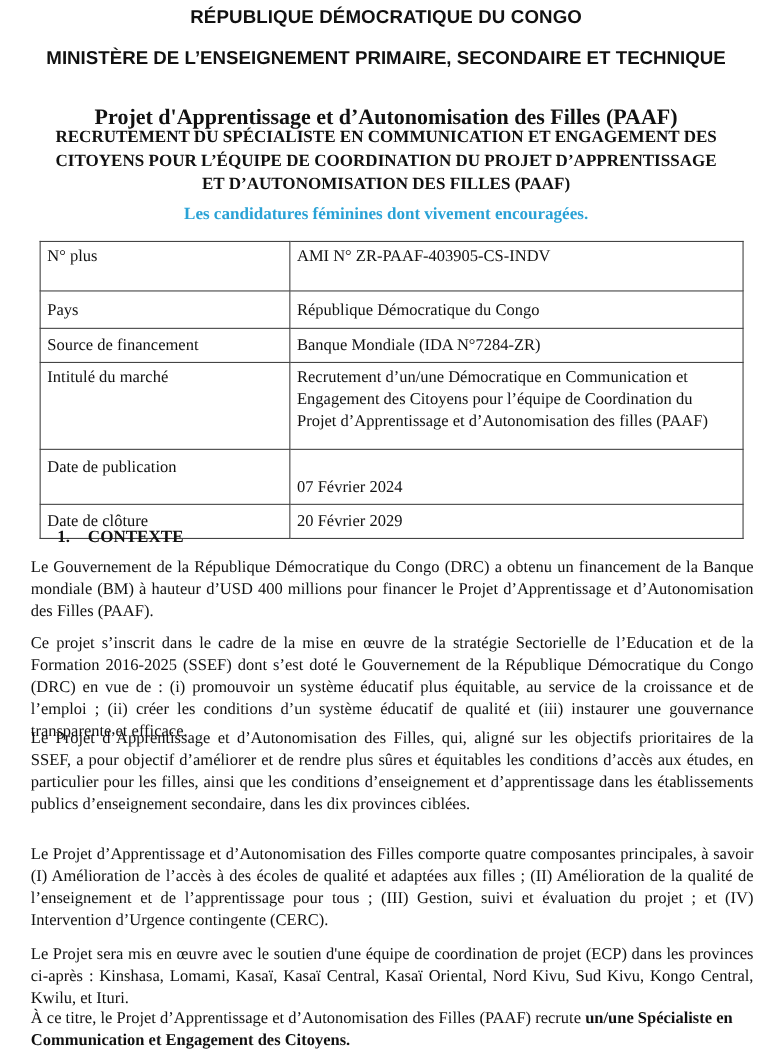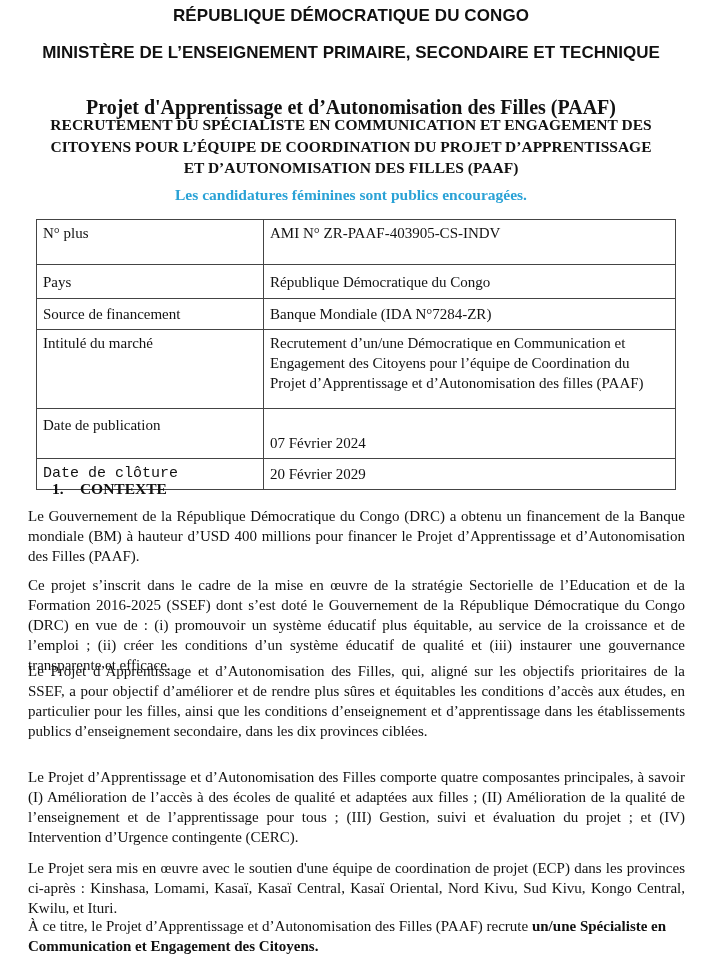--- a/index.html
+++ b/index.html
@@ -28,21 +28,21 @@
   .bold { font-weight: bold; }
 </style>
 </head>
 <body>
 
 <div class="page">
   <div class="center h1 sans">RÉPUBLIQUE DÉMOCRATIQUE DU CONGO</div>
   <div class="center h2 sans">MINISTÈRE DE L’ENSEIGNEMENT PRIMAIRE, SECONDAIRE ET TECHNIQUE</div>
   <div class="center h3 serif">Projet d'Apprentissage et d’Autonomisation des Filles (PAAF)</div>
   <div class="center h4 serif">RECRUTEMENT DU SPÉCIALISTE EN COMMUNICATION ET ENGAGEMENT DES CITOYENS POUR L’ÉQUIPE DE COORDINATION DU PROJET D’APPRENTISSAGE ET D’AUTONOMISATION DES FILLES (PAAF)</div>
-  <div class="center h5 serif">Les candidatures féminines sont publics encouragées.</div>
+  <div class="center h5 serif">Les candidatures féminines dont vivement encouragées.</div>
 
   <table class="info serif">
     <tbody>
       <tr style="height:45px;">
         <td class="label">N° plus</td>
         <td>AMI N° ZR-PAAF-403905-CS-INDV</td>
       </tr>
       <tr>
         <td class="label" style="padding-top:7px;padding-bottom:6px;">Pays</td>
         <td style="padding-top:7px;padding-bottom:6px;">République Démocratique du Congo</td>
@@ -53,21 +53,21 @@
       </tr>
       <tr style="height:79px;">
         <td class="label">Intitulé du marché</td>
         <td>Recrutement d’un/une Démocratique en Communication et Engagement des Citoyens pour l’équipe de Coordination du Projet d’Apprentissage et d’Autonomisation des filles (PAAF)</td>
       </tr>
       <tr>
         <td class="label" style="padding-top:6px;padding-bottom:5px;">Date de publication</td>
         <td style="padding-top:24px;padding-bottom:5px;">07 Février 2024</td>
       </tr>
       <tr>
-        <td class="label" style="padding-top:5px;padding-bottom:5px;font-family:Liberation Mono, monospace;">Date de clôture</td>
+        <td class="label" style="padding-top:5px;padding-bottom:5px;">Date de clôture</td>
         <td style="padding-top:5px;padding-bottom:5px;">20 Février 2029</td>
       </tr>
     </tbody>
   </table>
 
   <div class="heading serif">
     <span class="num">1.</span>
     <span>CONTEXTE</span>
   </div>
 

